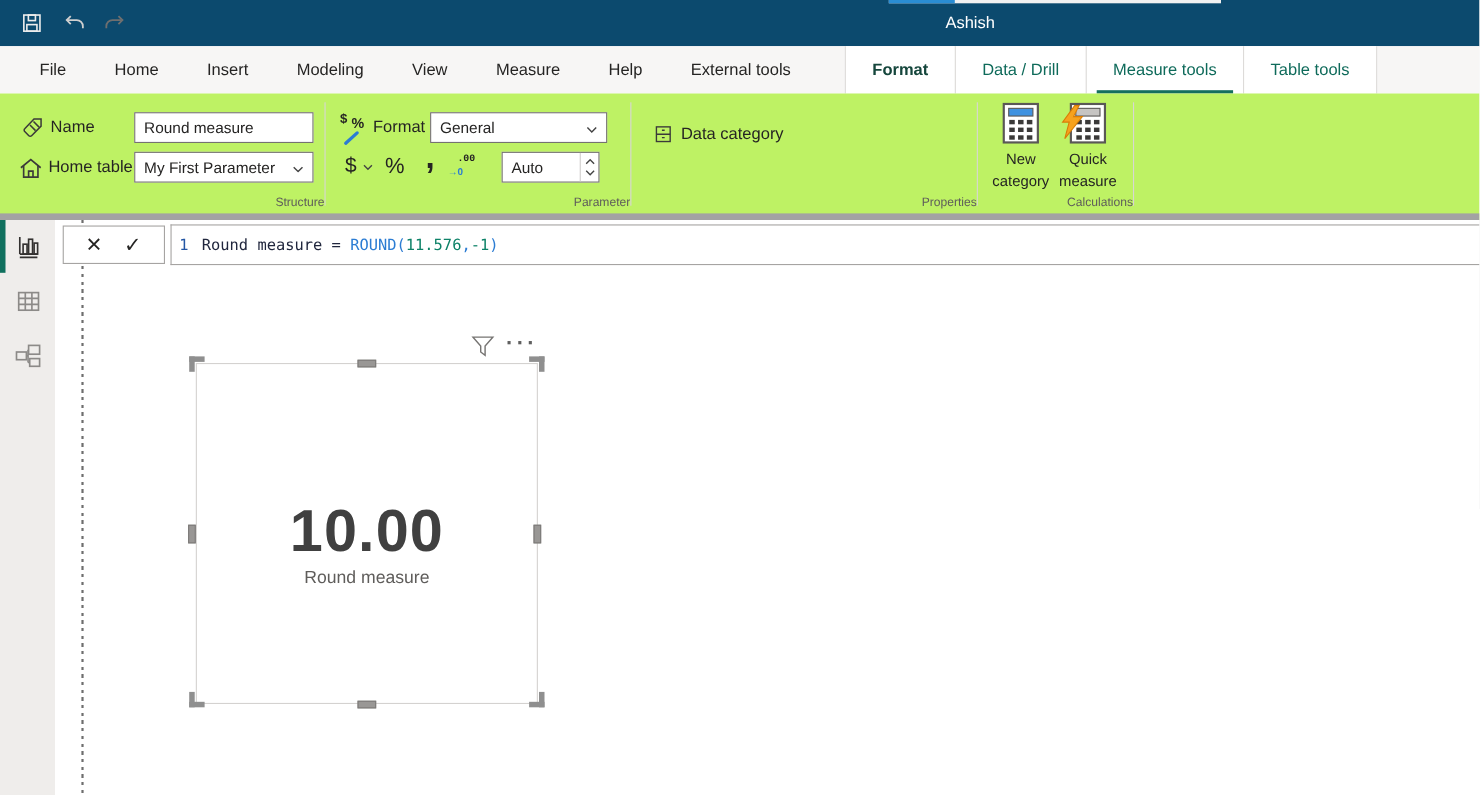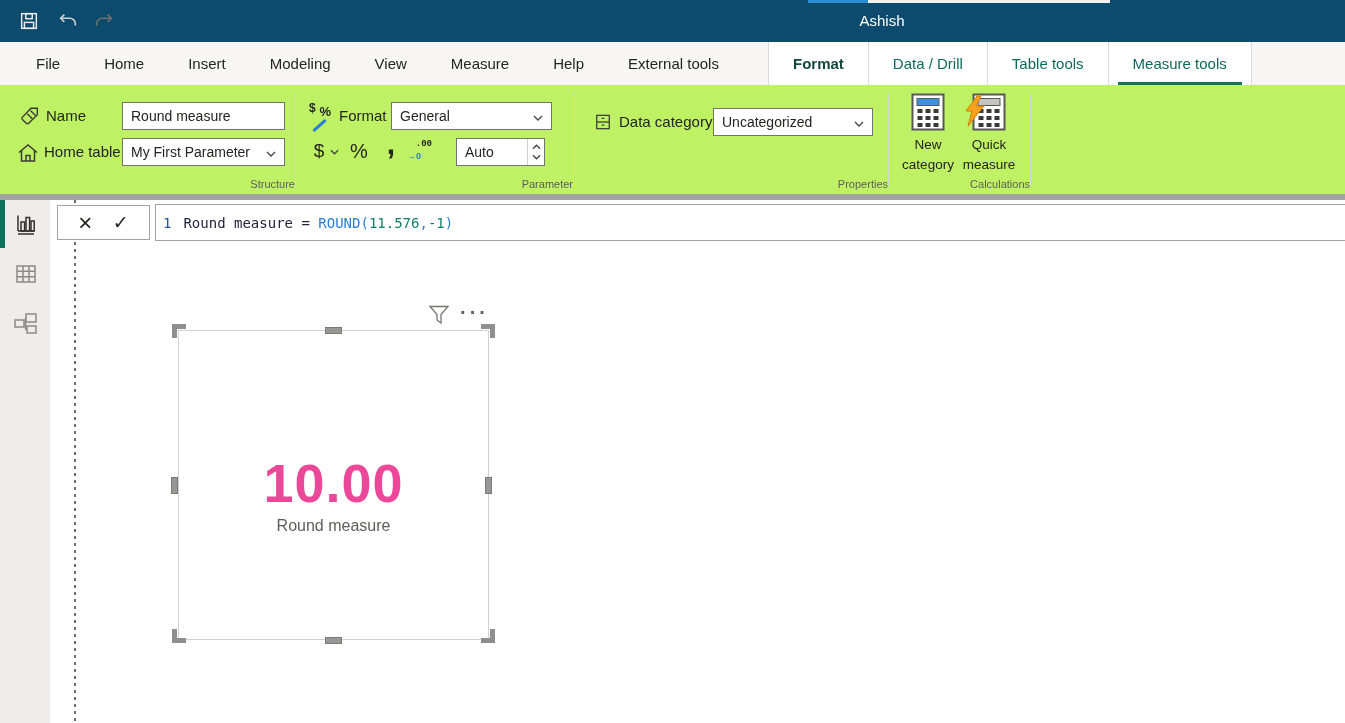--- a/index.html
+++ b/index.html
@@ -67,21 +67,21 @@
 
   
   .sidebar { position:absolute; left:0; top:200px; width:50px; height:523px; background:#efedeb; }
   .sb-accent { position:absolute; left:0; top:0; width:5px; height:48px; background:#10705e; }
   .sb-icon { position:absolute; left:12px; width:27px; height:27px; display:flex; align-items:center; justify-content:center; cursor:pointer; }
   .sb-report { top:11px; } .sb-data { top:60px; } .sb-model { top:110px; }
 
   
   .dotline { position:absolute; left:74px; top:200px; width:2px; height:523px; background:repeating-linear-gradient(to bottom,#6e6e6e 0 3px,transparent 3px 7px); }
   .card-frame { position:absolute; left:178px; top:330px; width:311px; height:310px; border:1px solid #d4d2d0; background:#fff; cursor:move; }
-  .card-value { position:absolute; left:178px; top:452px; width:311px; text-align:center; font-size:54px; font-weight:600; letter-spacing:1px; color:#ec4899; }
+  .card-value { position:absolute; left:178px; top:452px; width:311px; text-align:center; font-size:54px; font-weight:600; letter-spacing:1px; color:#404040; }
   .card-label { position:absolute; left:178px; top:517px; width:311px; text-align:center; font-size:16px; color:#5f5d5b; }
   .hc { position:absolute; width:14px; height:14px; border:0 solid #8f8f8f; }
   .hc-tl { left:172px; top:324px; border-top-width:5px; border-left-width:5px; cursor:nwse-resize; }
   .hc-tr { left:481px; top:324px; border-top-width:5px; border-right-width:5px; cursor:nesw-resize; }
   .hc-bl { left:172px; top:629px; border-bottom-width:5px; border-left-width:5px; cursor:nesw-resize; }
   .hc-br { left:481px; top:629px; border-bottom-width:5px; border-right-width:5px; cursor:nwse-resize; }
   .hm { position:absolute; background:#999795; border:1px solid #7c7a78; }
   .hm-t { left:325px; top:327px; width:17px; height:7px; cursor:ns-resize; }
   .hm-b { left:325px; top:637px; width:17px; height:7px; cursor:ns-resize; }
   .hm-l { left:171px; top:477px; width:7px; height:17px; cursor:ew-resize; }
@@ -127,22 +127,22 @@
       <span class="main-tab">Insert</span>
       <span class="main-tab">Modeling</span>
       <span class="main-tab">View</span>
       <span class="main-tab">Measure</span>
       <span class="main-tab">Help</span>
       <span class="main-tab">External tools</span>
     </div>
     <div class="ctx-tabs">
       <span class="ctx-tab format">Format</span>
       <span class="ctx-tab">Data / Drill</span>
+      <span class="ctx-tab active">Measure tools</span>
       <span class="ctx-tab">Table tools</span>
-      <span class="ctx-tab active">Measure tools</span>
     </div>
   </div>
 
   <div class="ribbon">
 
     <span class="ric" style="left:18px; top:19px; width:24px; height:24px;">
       <svg width="22" height="22" viewBox="0 0 24 24" fill="none" stroke="#3b3a39" stroke-width="1.5">
         <path d="M13 3.5 h7 v7 L10.6 20 a1.9 1.9 0 0 1 -2.7 0 L3.8 15.9 a1.9 1.9 0 0 1 0 -2.7 Z"></path>
         <path d="M9 9.5 l5.5 5.5 M12.5 6 l5.5 5.5"></path>
       </svg>
@@ -217,28 +217,20 @@
     <div class="vdiv" style="left:573px;"></div>
 
     <span class="ric" style="left:592px; top:25px; width:22px; height:24px;">
       <svg width="20" height="22" viewBox="0 0 24 24" fill="none" stroke="#3b3a39" stroke-width="1.5">
         <rect x="4.5" y="4" width="15" height="16"></rect>
           <path d="M4.5 12 h15"></path>
           <path d="M10.5 7.7 h3 M10.5 15.7 h3"></path>
       </svg>
     </span>
     <span class="rlbl" style="left:619px; top:23px;">Data category</span>
-    <div class="rbox rselect" style="left:713px; top:23px; width:160px;">
-      <span>Uncategorized</span>
-      <span class="chev">
-        <svg width="10" height="6" viewBox="0 0 10 6" fill="none" stroke="#444" stroke-width="1.3">
-            <path d="M1 1 L5 5 L9 1"></path>
-          </svg>
-      </span>
-    </div>
     <div class="grp-label" style="left:573px; width:315px;">Properties</div>
     <div class="vdiv" style="left:888px;"></div>
 
     <div class="calc-btn" style="left:896px;">
       <span class="calc-ic">
         <svg width="34" height="38" viewBox="0 0 34 38">
           <rect x="1.5" y="1.5" width="31" height="35" fill="#ffffff" stroke="#5a5856" stroke-width="2"></rect>
           <rect x="6" y="5.5" width="22" height="7" fill="#3f92e0" stroke="#5a5856" stroke-width="1"></rect>
           <rect x="6.5" y="16" width="5" height="4" fill="#3a3938"></rect>
             <rect x="14.5" y="16" width="5" height="4" fill="#3a3938"></rect>

